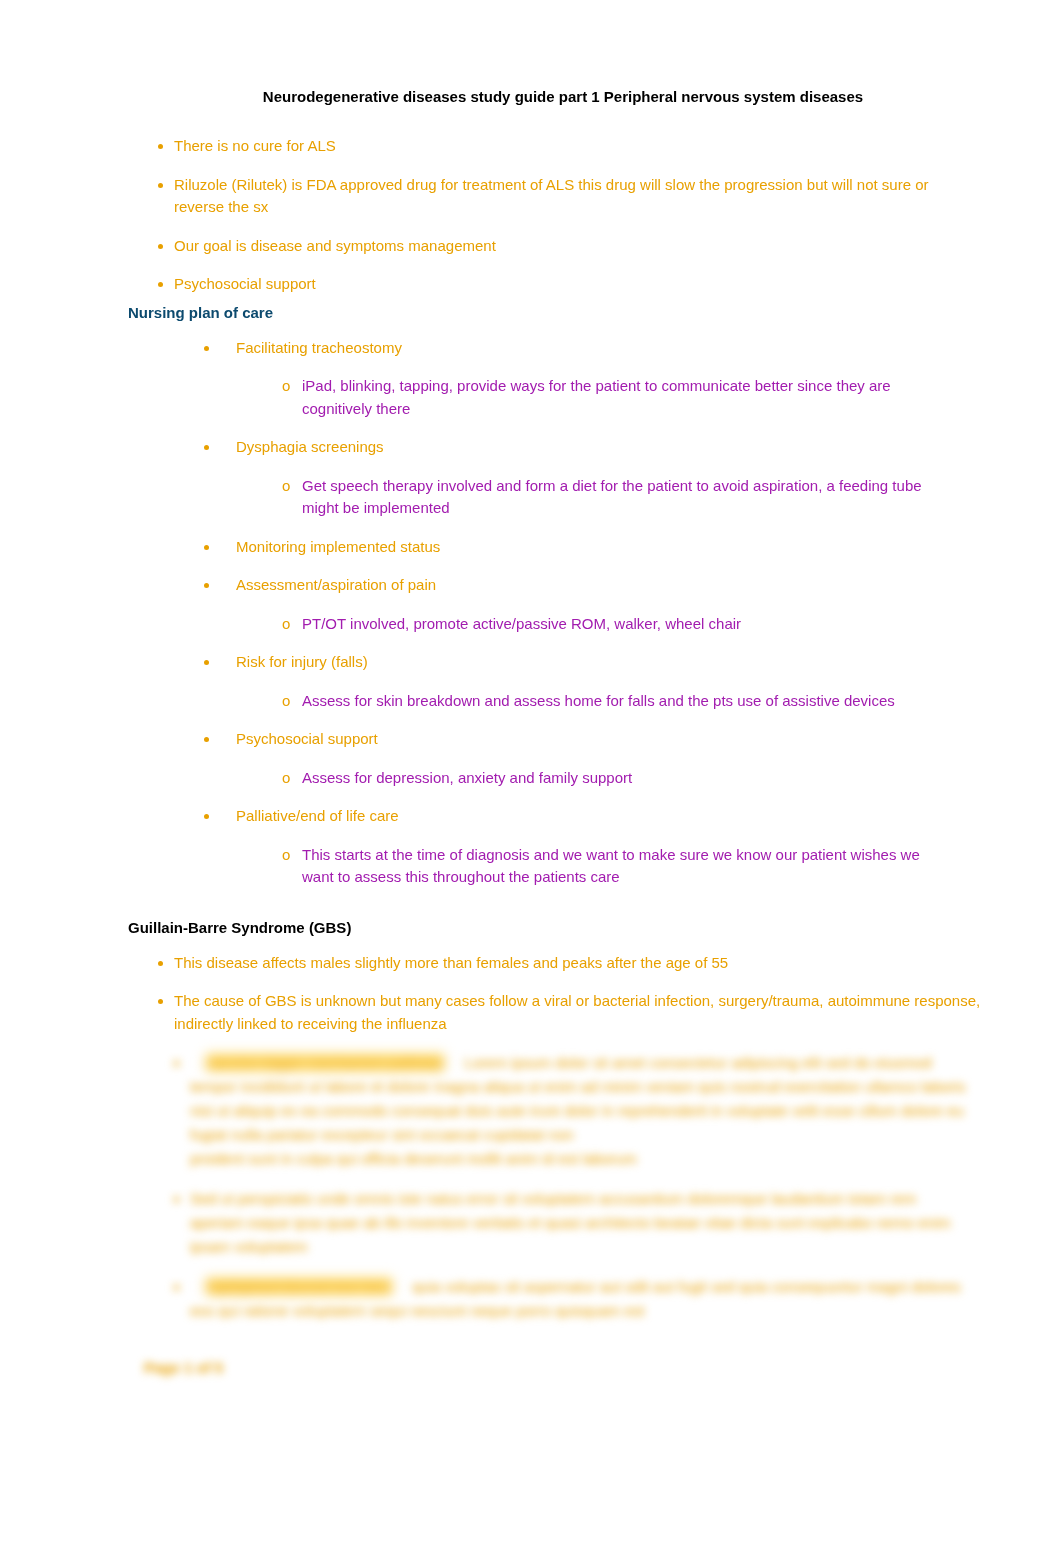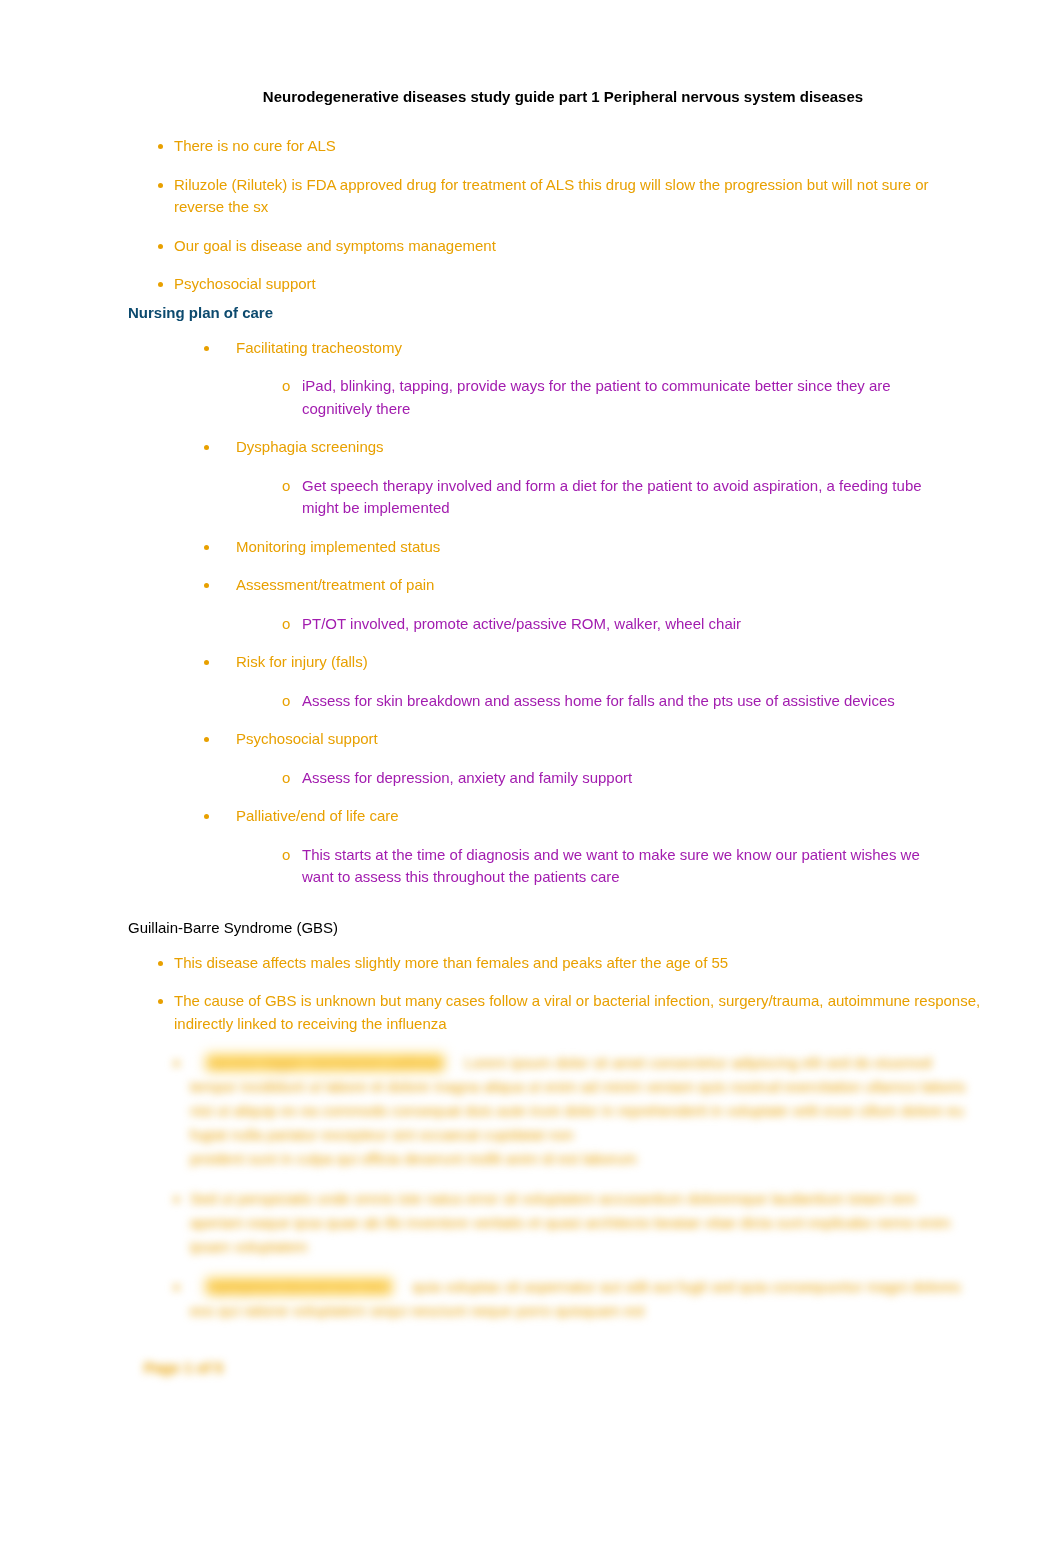--- a/index.html
+++ b/index.html
@@ -67,21 +67,21 @@
       font-size: 15px;
       margin-top: 6px;
       margin-bottom: 6px;
     }
 
     .nursing-indent {
       padding-left: 30px;
     }
 
     .section-title-black {
-      font-weight: normal;
+      font-weight: bold;
       color: #000;
       font-size: 15px;
       margin-top: 30px;
       margin-bottom: 16px;
     }
 
     .blurred-section {
       margin-top: 10px;
     }
 
@@ -136,21 +136,21 @@
       <ul class="sub-list">
         <li>Get speech therapy involved and form a diet for the patient to avoid aspiration, a feeding tube might be implemented</li>
       </ul>
     </li>
 
     <li>
       <span>Monitoring implemented status</span>
     </li>
 
     <li>
-      <span>Assessment/treatment of pain</span>
+      <span>Assessment/aspiration of pain</span>
       <ul class="sub-list">
         <li>PT/OT involved, promote active/passive ROM, walker, wheel chair</li>
       </ul>
     </li>
 
     <li>
       <span>Risk for injury (falls)</span>
       <ul class="sub-list">
         <li>Assess for skin breakdown and assess home for falls and the pts use of assistive devices</li>
       </ul>

